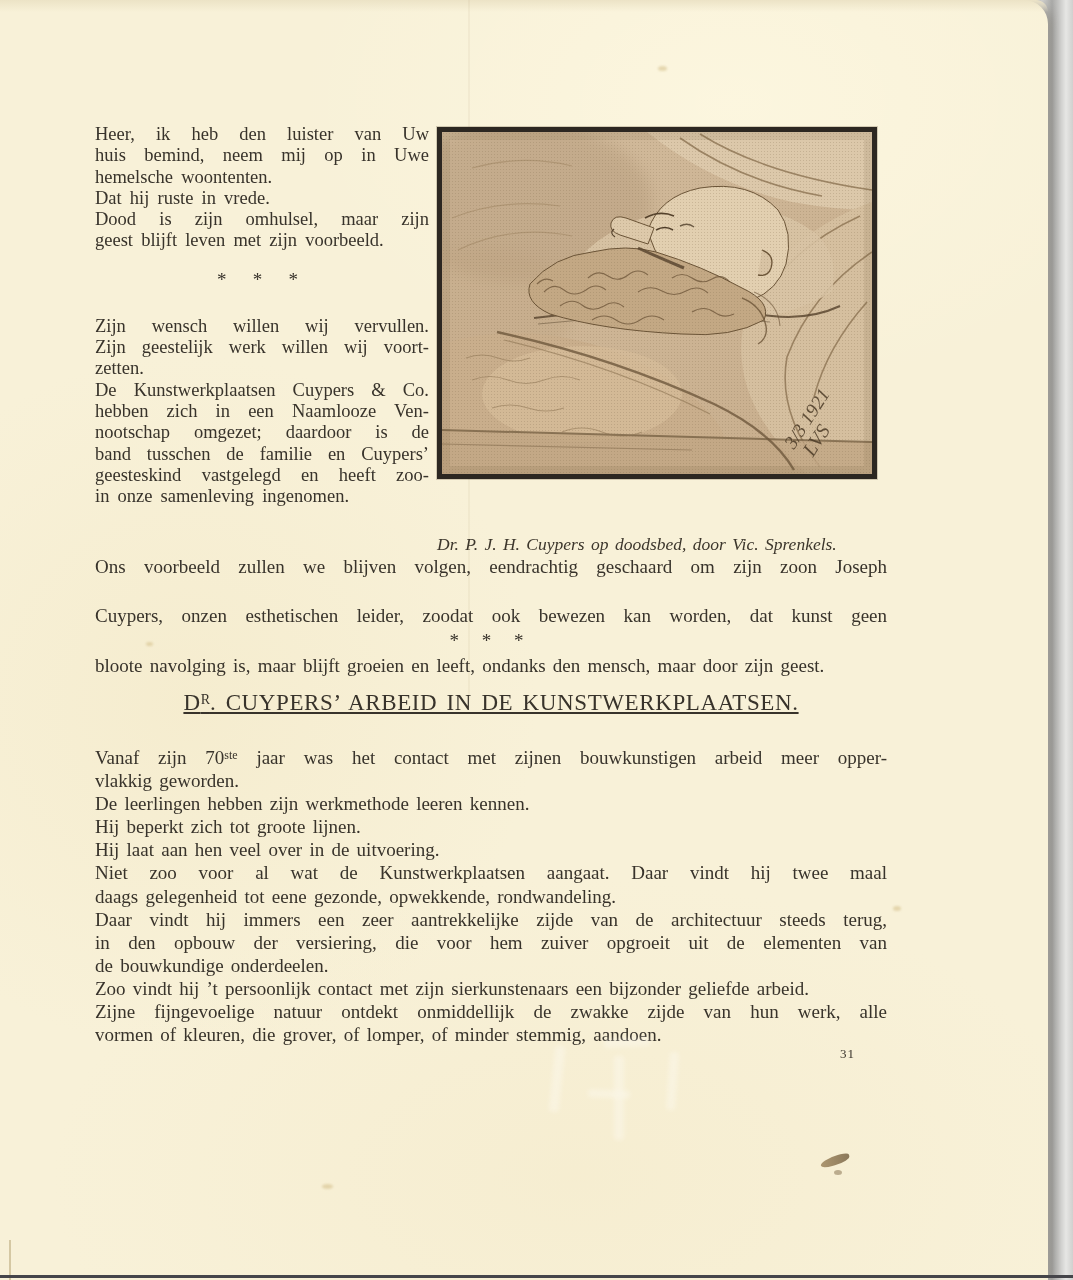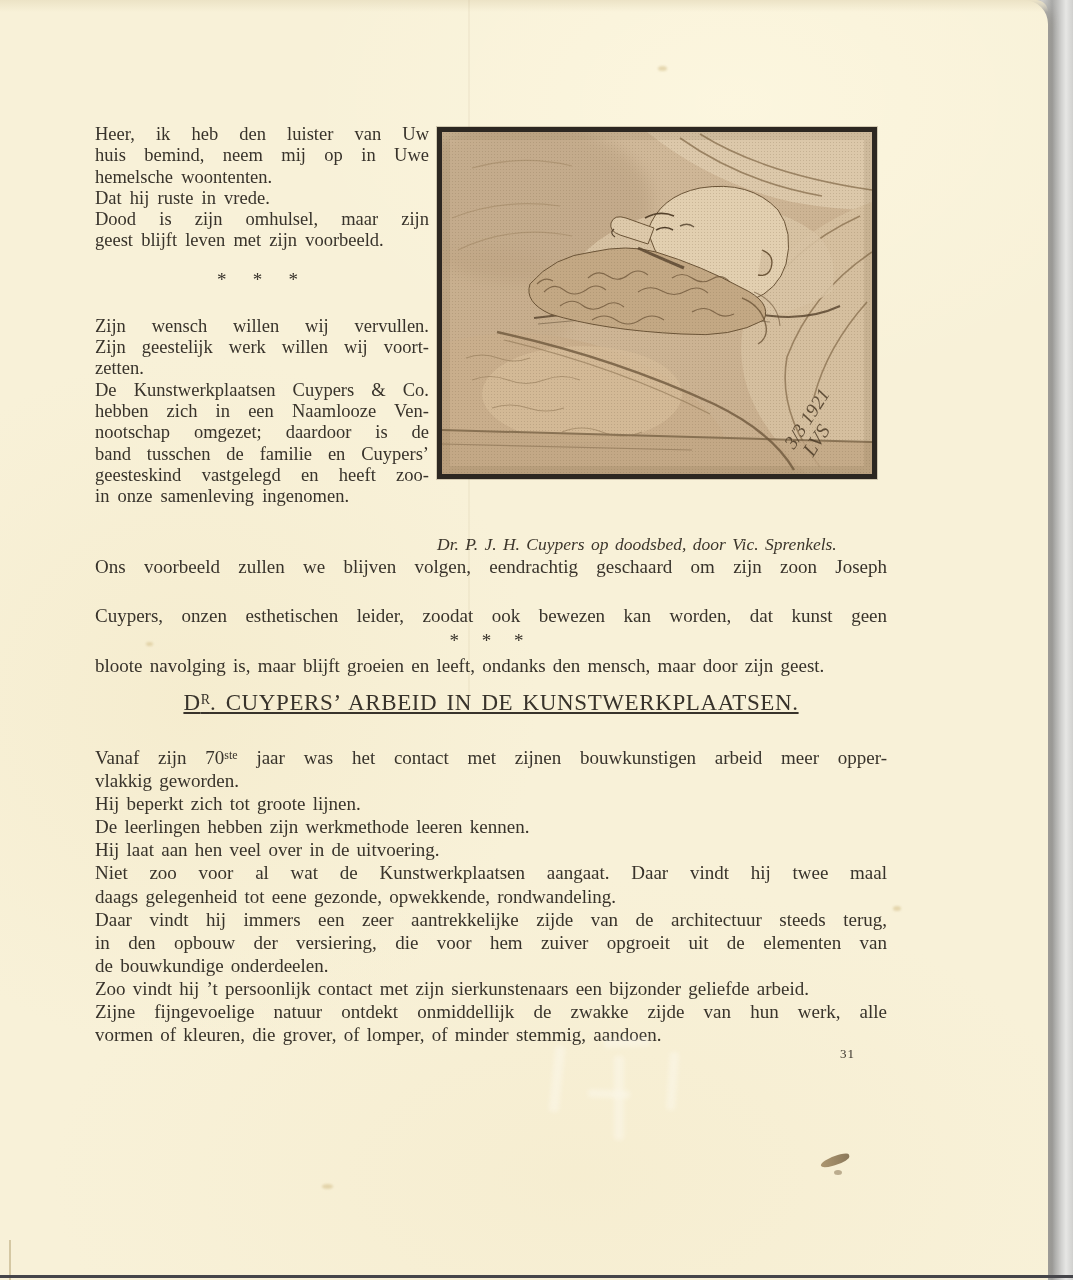--- a/index.html
+++ b/index.html
@@ -270,22 +270,22 @@
         <div class="ln end">bloote navolging is, maar blijft groeien en leeft, ondanks den mensch, maar door zijn geest.</div>
       </div>
 
     <div class="sep2">* * *</div>
 
     <div class="heading"><span>D</span><sup>R</sup><span>. CUYPERS’ ARBEID IN DE KUNSTWERKPLAATSEN.</span></div>
 
     <div class="para-main">
         <div class="ln">Vanaf zijn 70<sup>ste</sup> jaar was het contact met zijnen bouwkunstigen arbeid meer opper-</div>
         <div class="ln end">vlakkig geworden.</div>
+        <div class="ln end">De leerlingen hebben zijn werkmethode leeren kennen.</div>
         <div class="ln end">Hij beperkt zich tot groote lijnen.</div>
-        <div class="ln end">De leerlingen hebben zijn werkmethode leeren kennen.</div>
         <div class="ln end">Hij laat aan hen veel over in de uitvoering.</div>
         <div class="ln">Niet zoo voor al wat de Kunstwerkplaatsen aangaat. Daar vindt hij twee maal</div>
         <div class="ln end">daags gelegenheid tot eene gezonde, opwekkende, rondwandeling.</div>
         <div class="ln">Daar vindt hij immers een zeer aantrekkelijke zijde van de architectuur steeds terug,</div>
         <div class="ln">in den opbouw der versiering, die voor hem zuiver opgroeit uit de elementen van</div>
         <div class="ln end">de bouwkundige onderdeelen.</div>
         <div class="ln end">Zoo vindt hij ’t persoonlijk contact met zijn sierkunstenaars een bijzonder geliefde arbeid.</div>
         <div class="ln">Zijne fijngevoelige natuur ontdekt onmiddellijk de zwakke zijde van hun werk, alle</div>
         <div class="ln end">vormen of kleuren, die grover, of lomper, of minder stemmig, aandoen.</div>
       </div>

